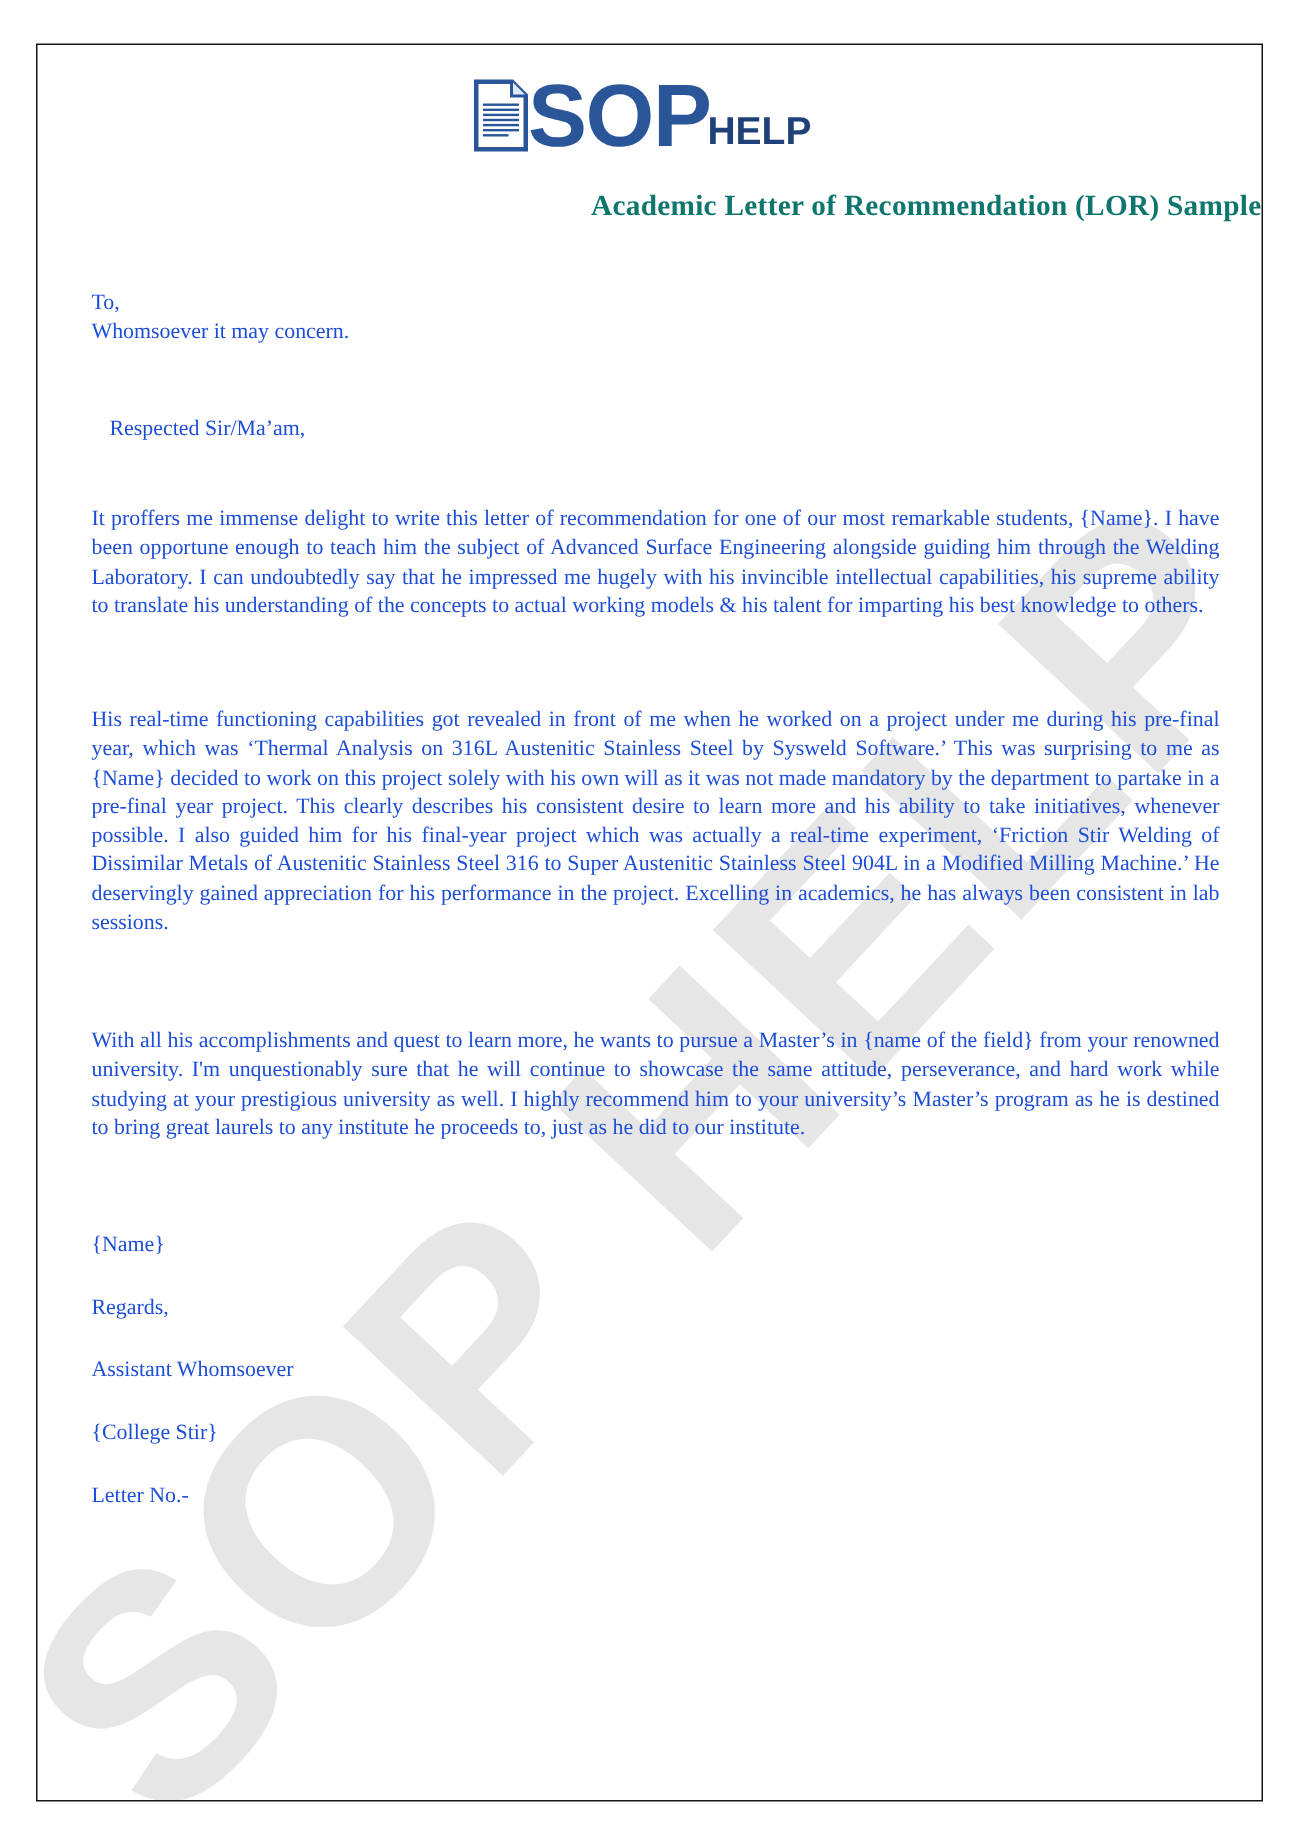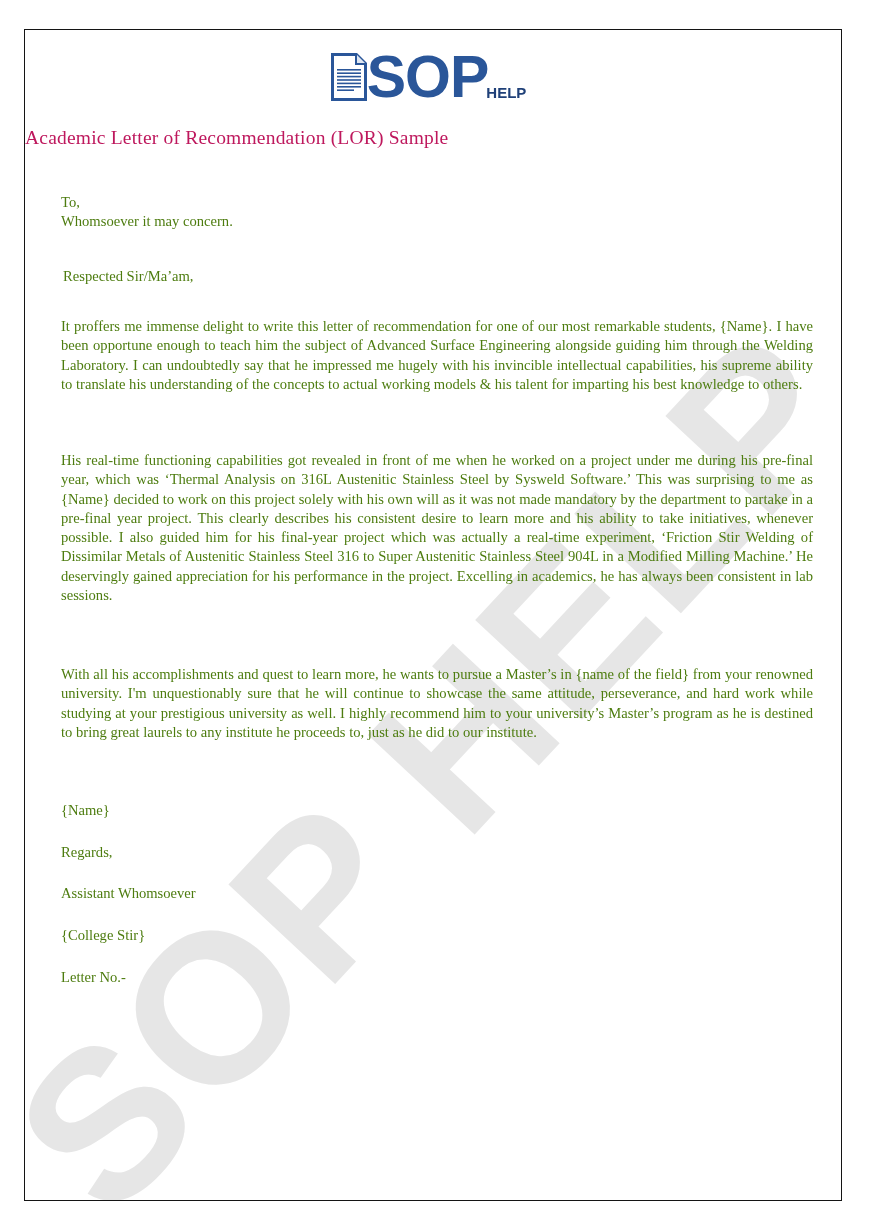--- a/index.html
+++ b/index.html
@@ -83,57 +83,57 @@
     font-family: "Liberation Sans", "DejaVu Sans", sans-serif;
     font-weight: bold;
     font-size: 59px;
     line-height: 0.92;
     color: #2a5699;
     letter-spacing: -1px;
   }
   .logo-help {
     font-family: "Liberation Sans", "DejaVu Sans", sans-serif;
     font-weight: bold;
-    font-size: 15px;
+    font-size: 26px;
     line-height: 1;
     color: #1f4078;
     letter-spacing: 0px;
     margin-left: -2px;
     margin-bottom: 4px;
   }
 
   
   #doc-title {
     position: absolute;
     left: 0;
     right: 0;
     top: 97px;
-    text-align: left;
+    text-align: right;
     font-size: 19.5px;
-    font-weight: normal;
-    color: #be185d;
+    font-weight: bold;
+    color: #0f766e;
     letter-spacing: 0.2px;
   }
 
   
   #letter-body {
     position: absolute;
     left: 36px;
     right: 28px;
     top: 163px;
     font-size: 14.6px;
-    color: #4d7c0f;
+    color: #1d4ed8;
     line-height: 1.28;
   }
 
   .addr-line { margin: 0; }
   .addr-block { margin-bottom: 0; }
 
   .salutation {
-    margin: 2px;
+    margin: 12px;
     padding-top: 35px;
   }
 
   .para {
     margin: 0;
     text-align: justify;
     text-justify: inter-word;
     line-height: 1.32;
   }
   .para-1 { padding-top: 29px; }

